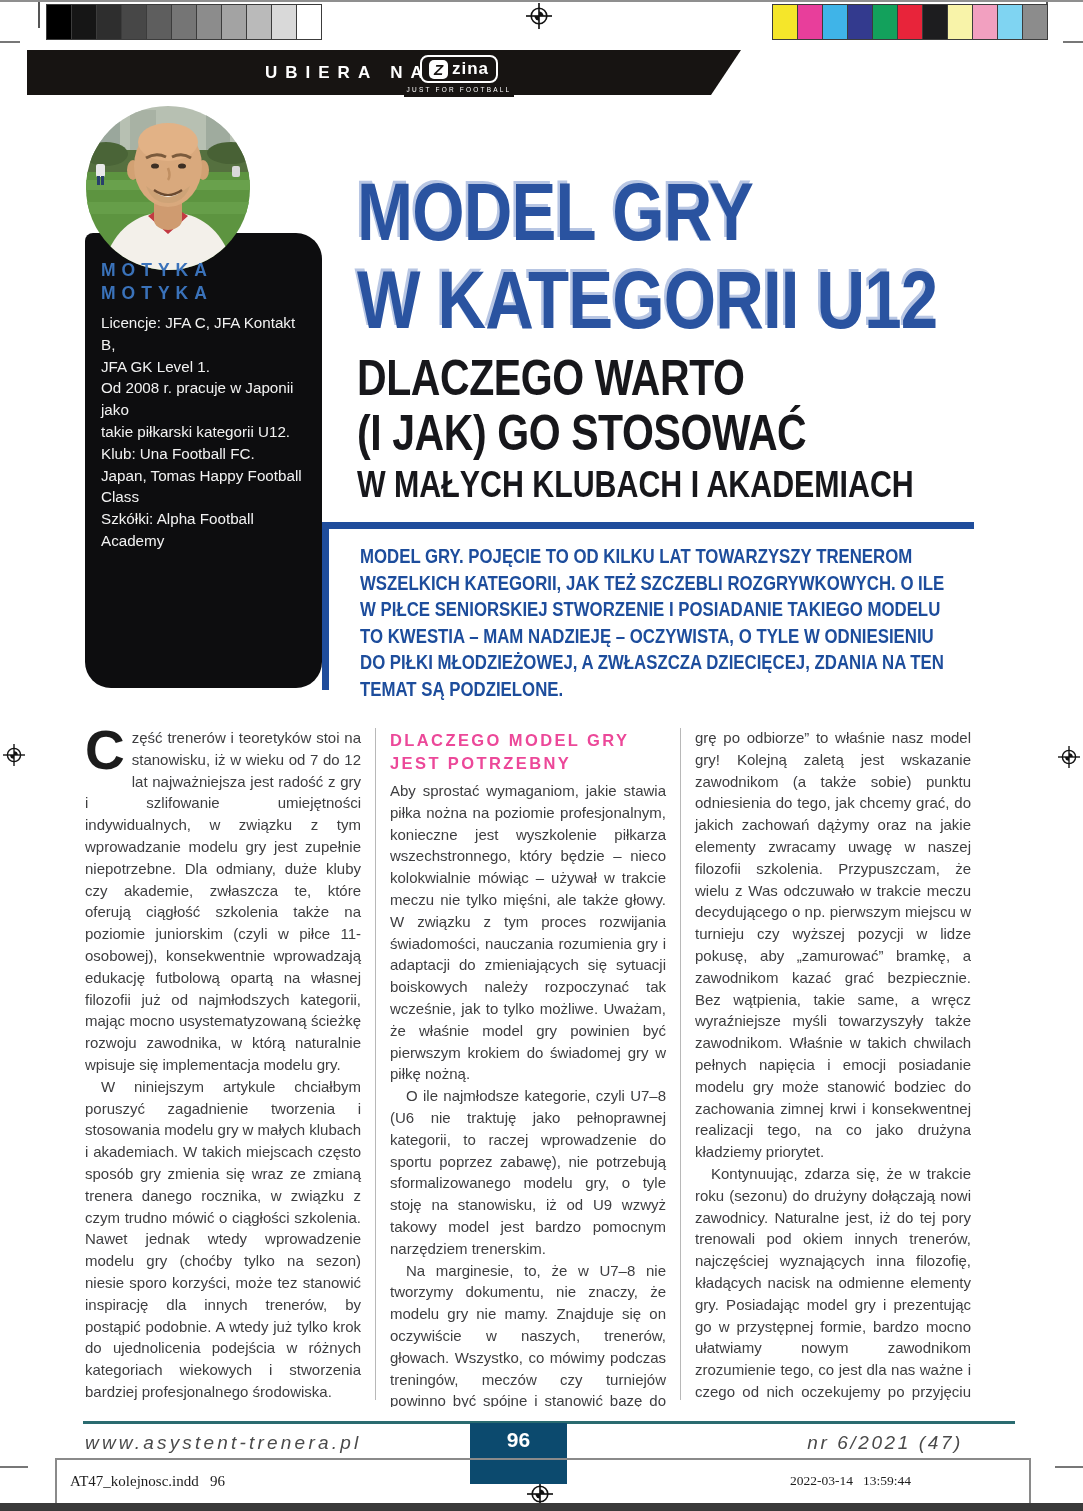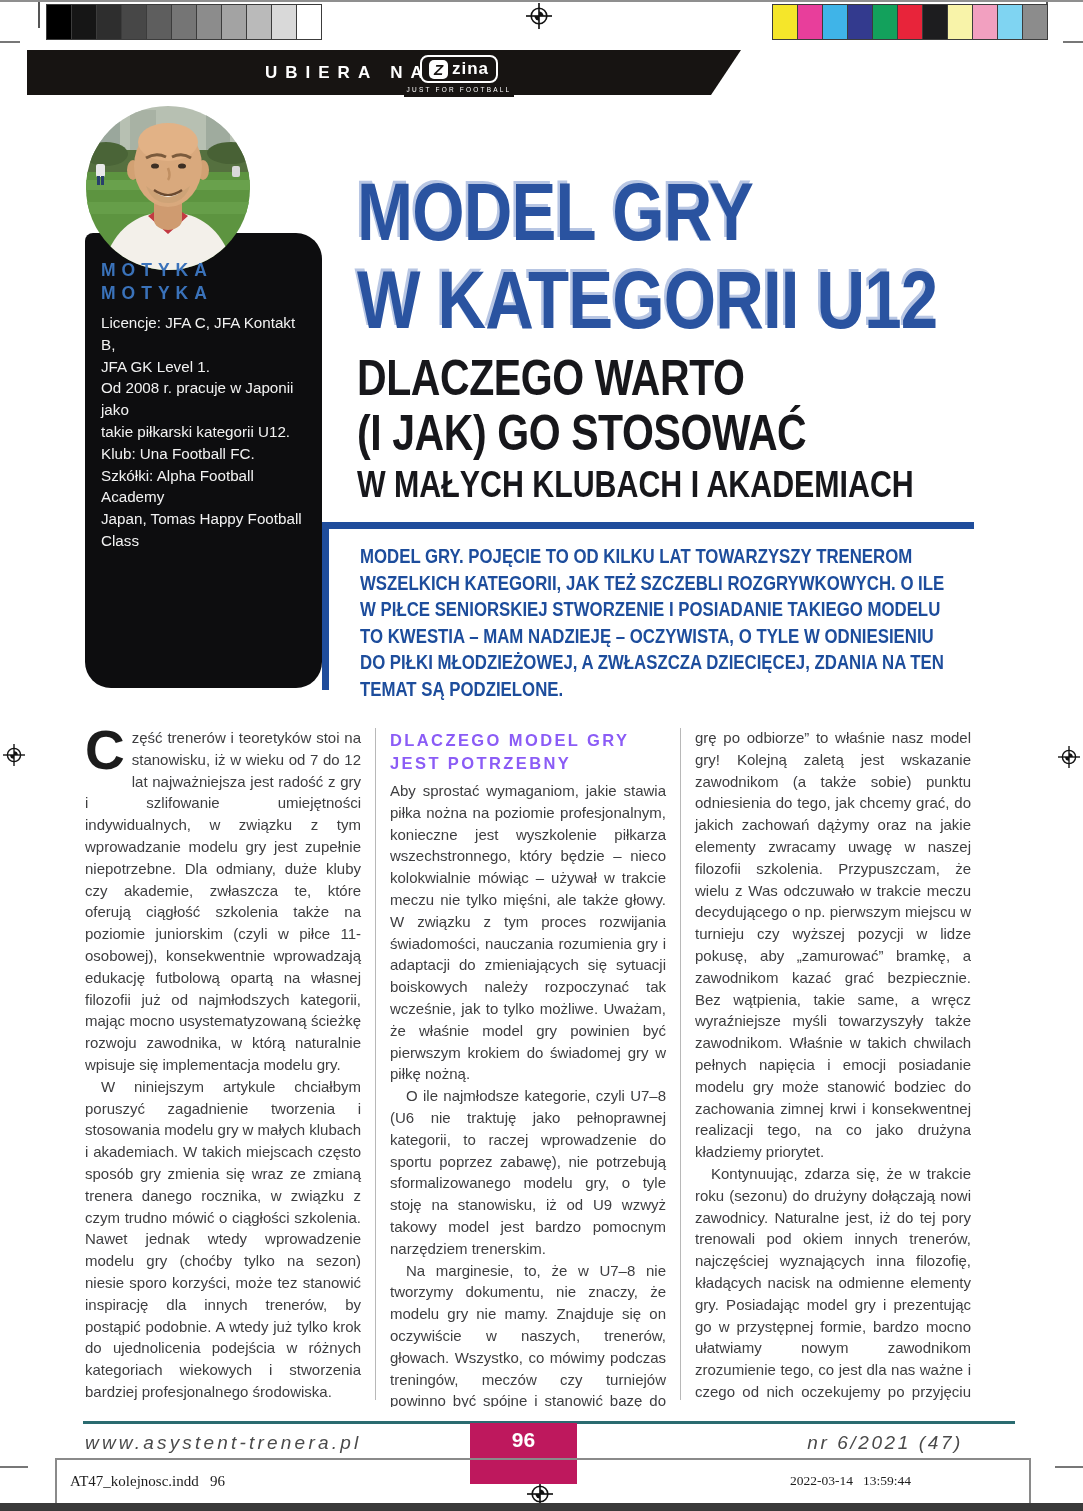--- a/index.html
+++ b/index.html
@@ -51,28 +51,28 @@
   .lead-wrap{left:360px;top:543px;width:752px;transform:scaleX(0.80);transform-origin:0 0;}
   .lead{color:#1d4d9c;font-size:21px;line-height:26.5px;font-weight:700;text-transform:uppercase;}
 
   
   .cols{left:85px;top:727px;width:886px;height:680px;display:flex;gap:29px;overflow:hidden;}
   .col{width:276px;flex:0 0 276px;color:#3e3e40;font-size:15px;line-height:21.8px;text-align:justify;}
   .col p{margin:0;}
   .col p + p{text-indent:16px;}
   .dropcap{float:left;font-size:55px;line-height:43px;font-weight:700;color:#1c1c1c;
            padding:2px 7px 0 0;}
-  .col-heading{color:#8b5cf6;font-weight:700;font-size:16.5px;letter-spacing:2.4px;line-height:23px;
+  .col-heading{color:#ec4899;font-weight:700;font-size:16.5px;letter-spacing:2.4px;line-height:23px;
                white-space:pre-line;margin:2px 0 5px 0;text-align:left;}
   .divider{width:1px;background:#b8b8b8;}
 
   
   .teal-rule{left:83px;top:1421px;width:932px;height:3px;background:#2a6b70;}
   .website{left:85px;top:1432px;color:#4a4a4a;font-size:19px;font-style:italic;letter-spacing:3.2px;}
-  .pagebox{left:470px;top:1423px;width:107px;height:61px;background:#be185d;color:#fff;
+  .pagebox{left:470px;top:1423px;width:97px;height:61px;background:#0c4a6e;color:#fff;
            text-align:center;font-size:21px;font-weight:700;padding-top:5px;box-sizing:border-box;}
   .issue{left:735px;top:1432px;width:228px;text-align:right;color:#4a4a4a;font-size:19px;
          font-style:italic;letter-spacing:2.6px;}
 
   
   .slug-hline{left:55px;top:1458px;width:975px;height:1.5px;background:#8a8a8a;}
   .slug-vline{width:1.5px;height:53px;background:#8a8a8a;top:1458px;}
   .slug-file{left:70px;top:1473px;font-family:"Liberation Serif","DejaVu Serif",serif;
              font-size:15px;color:#1d1d1d;white-space:pre;}
   .slug-date{left:790px;top:1473px;width:235px;
@@ -204,22 +204,22 @@
   <div class="abs author-name">
     <div>MOTYKA</div>
     <div>MOTYKA</div>
   </div>
   <div class="abs author-bio">
     <div>Licencje: JFA C, JFA Kontakt B,</div>
     <div>JFA GK Level 1.</div>
     <div>Od 2008 r. pracuje w Japonii jako</div>
     <div>takie piłkarski kategorii U12.</div>
     <div>Klub: Una Football FC.</div>
+    <div>Japan, Tomas Happy Football Class</div>
     <div>Szkółki: Alpha Football Academy</div>
-    <div>Japan, Tomas Happy Football Class</div>
   </div>
 
   <div class="abs title-wrap">
     <div class="title-main">
       <div>MODEL GRY</div>
       <div>W KATEGORII U12</div>
     </div>
     <div class="title-sub12">
       <div>DLACZEGO WARTO</div>
       <div>(I JAK) GO STOSOWAĆ</div>

